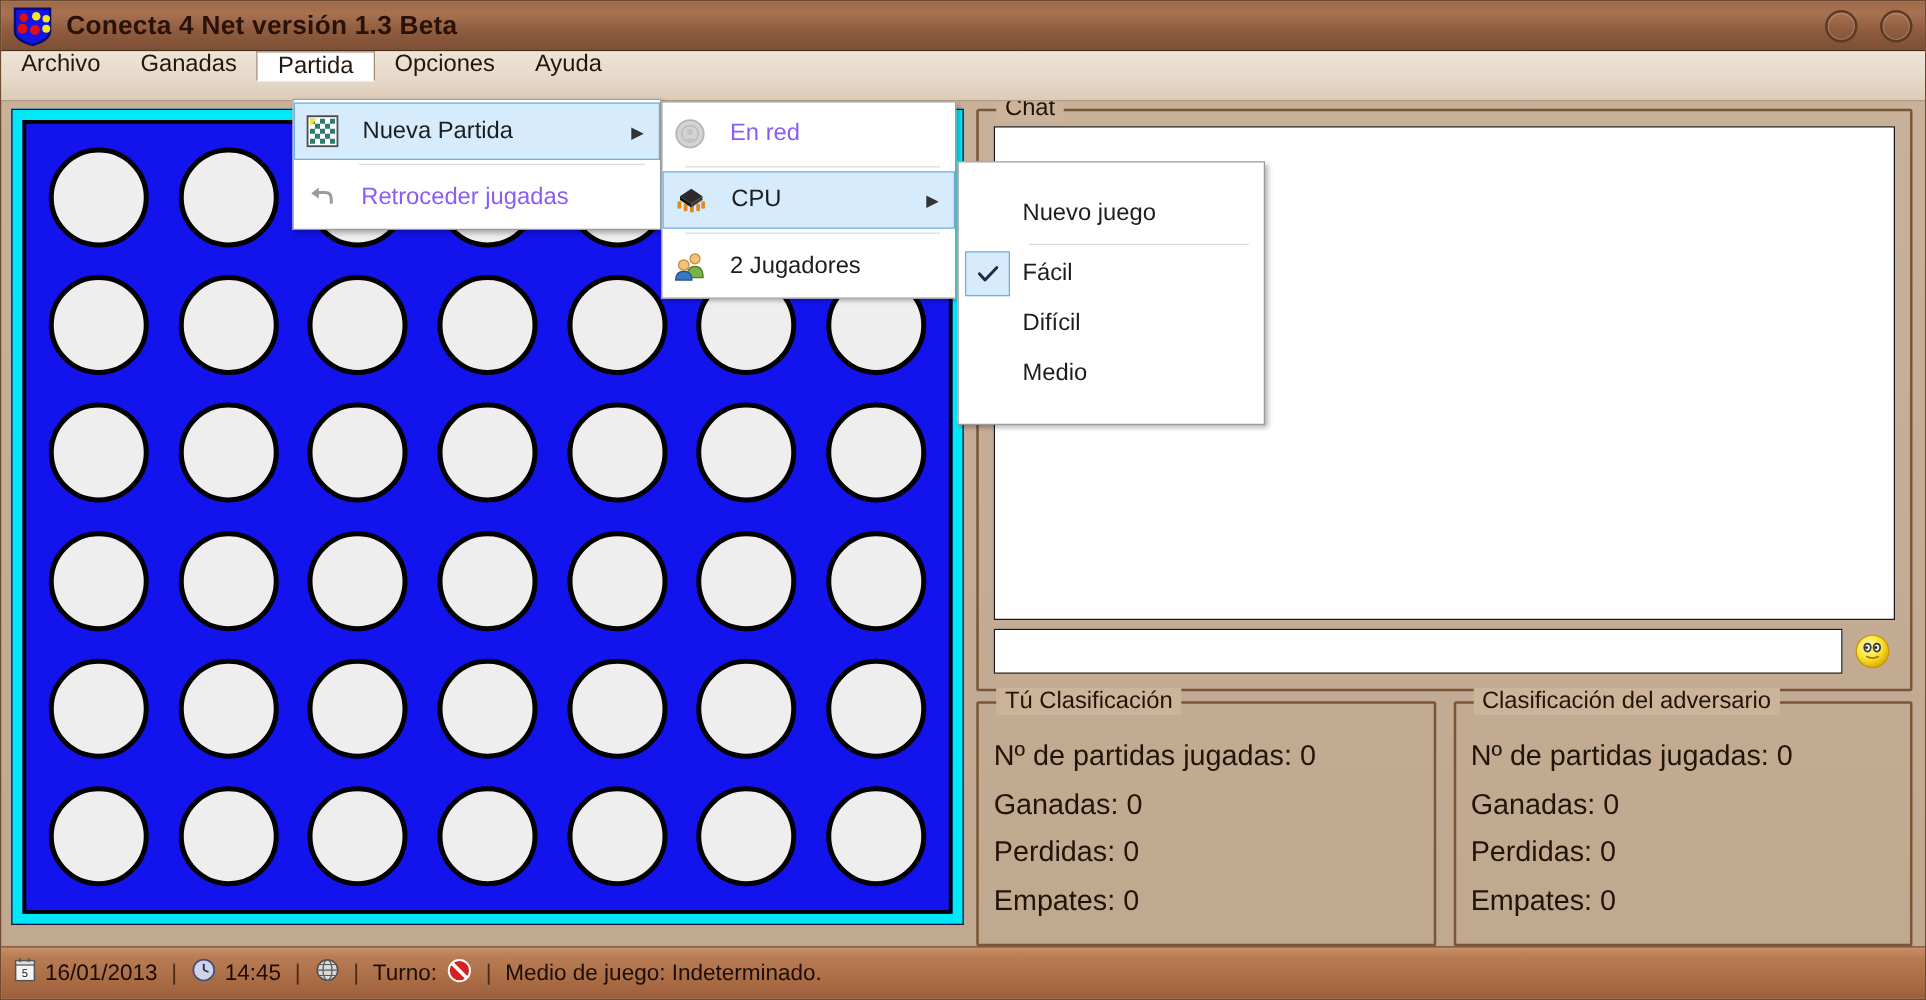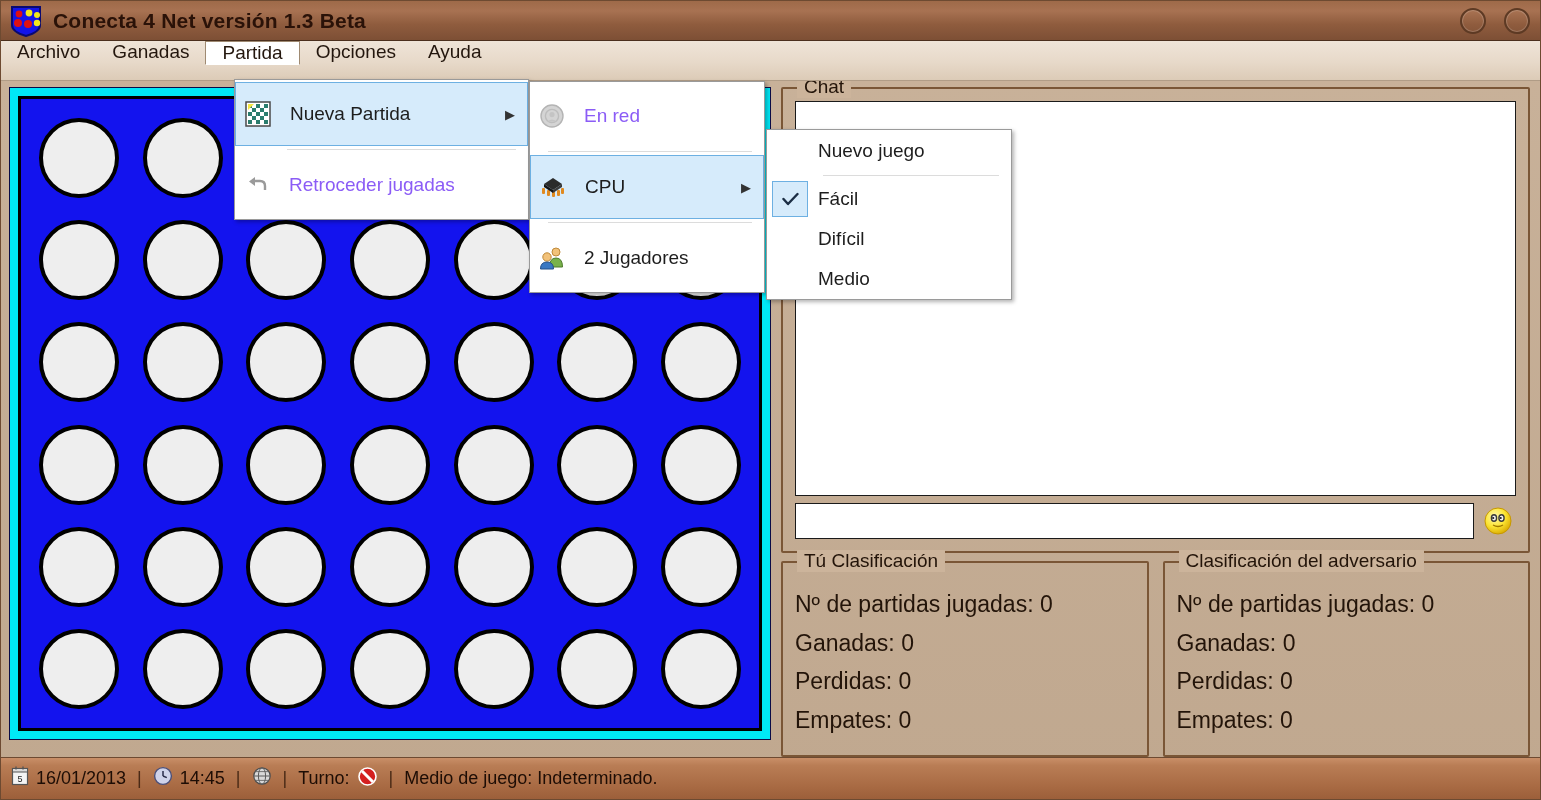--- a/index.html
+++ b/index.html
@@ -137,21 +137,21 @@
   .sep { color:#4a2a16; padding:0 4px; }
 
   
   .popup {
     position:absolute; background:#ffffff;
     border:1px solid #9a9a9a;
     box-shadow:2px 2px 4px rgba(0,0,0,.30);
     z-index:50; padding:2px 0;
   }
   .pitem {
-    display:flex; align-items:center; height:64px;
+    display:flex; align-items:center; height:46px;
     font-size:19px; color:#1d1d1d; position:relative; cursor:default;
     padding-right:12px;
   }
   .pitem.sel { background:#d6ebfb; border:1px solid #6db0e2; }
   .pitem.disabled { color:#8b5cf6; }
   .pico { width:44px; flex:0 0 44px; display:flex; align-items:center; justify-content:center; }
   .plabel { flex:1 1 auto; padding-left:10px; white-space:nowrap; }
   .parrow { font-size:13px; color:#333; padding-left:18px; }
   .psep { height:1px; background:#dcdcdc; margin:3px 12px 3px 52px; }
   .psep.wide { margin-left:18px; }
@@ -493,21 +493,21 @@
           <circle cx="18" cy="7" r="4" fill="#f2c27a" stroke="#c08a3a" stroke-width="1"></circle>
           <path d="M11.5 22 Q11.5 13 18 13 Q24.5 13 24.5 22 Z" fill="#78b24a" stroke="#4d7a2b" stroke-width="1"></path>
           <circle cx="9" cy="12" r="4.2" fill="#f2c27a" stroke="#c08a3a" stroke-width="1"></circle>
           <path d="M2.5 24 Q2.5 17 9 17 Q15.5 17 15.5 24 Z" fill="#3a78c2" stroke="#255089" stroke-width="1"></path>
         </svg>
       </span>
       <span class="plabel">2 Jugadores</span>
     </div>
   </div>
 
-  <div class="popup" id="popup-cpu" style="left:765px; top:128px; width:246px; padding:0 0;">
+  <div class="popup" id="popup-cpu" style="left:765px; top:128px; width:246px; padding:20px 0;">
     <div class="pitem" style="height:42px">
       <span class="pcheckbox"></span>
       <span class="plabel">Nuevo juego</span>
     </div>
     <div class="psep" style="margin-left:56px"></div>
     <div class="pitem" style="height:40px">
       <span class="pcheckbox on">
         <svg width="17" height="15" viewBox="0 0 17 15">
           <path d="M1.5 7 L6 12 L15.5 2" fill="none" stroke="#1c2e45" stroke-width="2.4" stroke-linecap="round" stroke-linejoin="round"></path>
         </svg>

